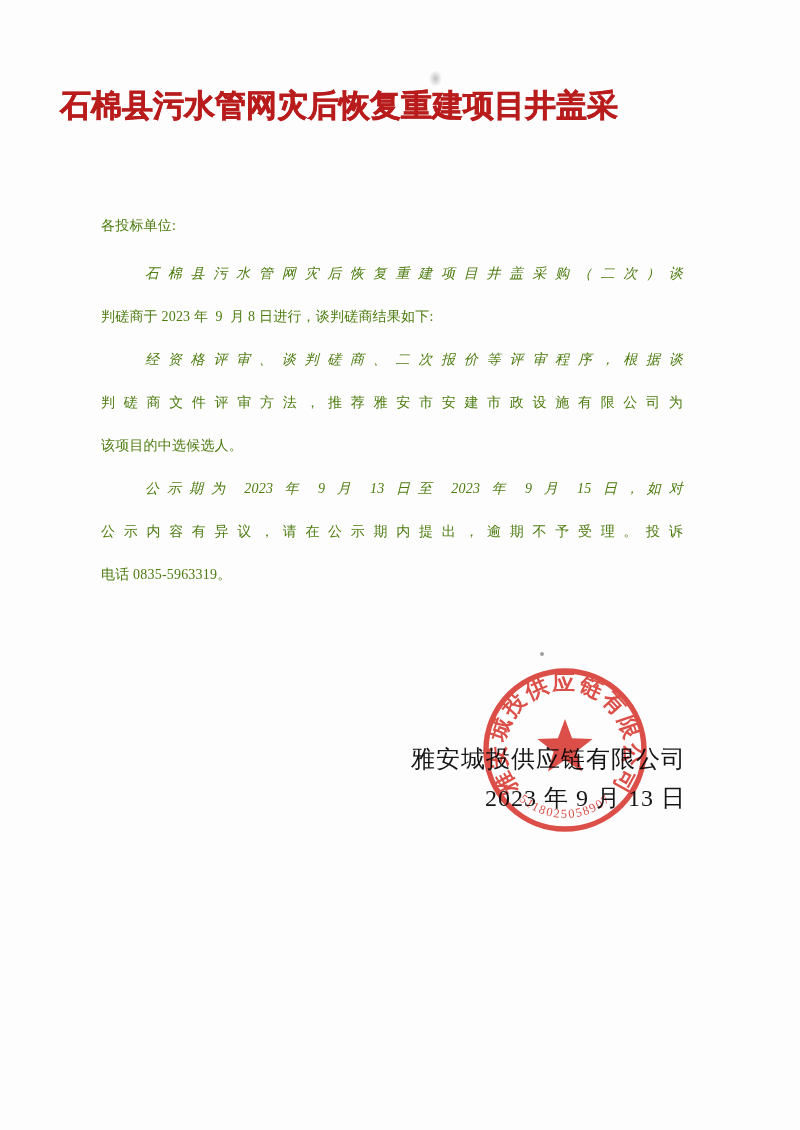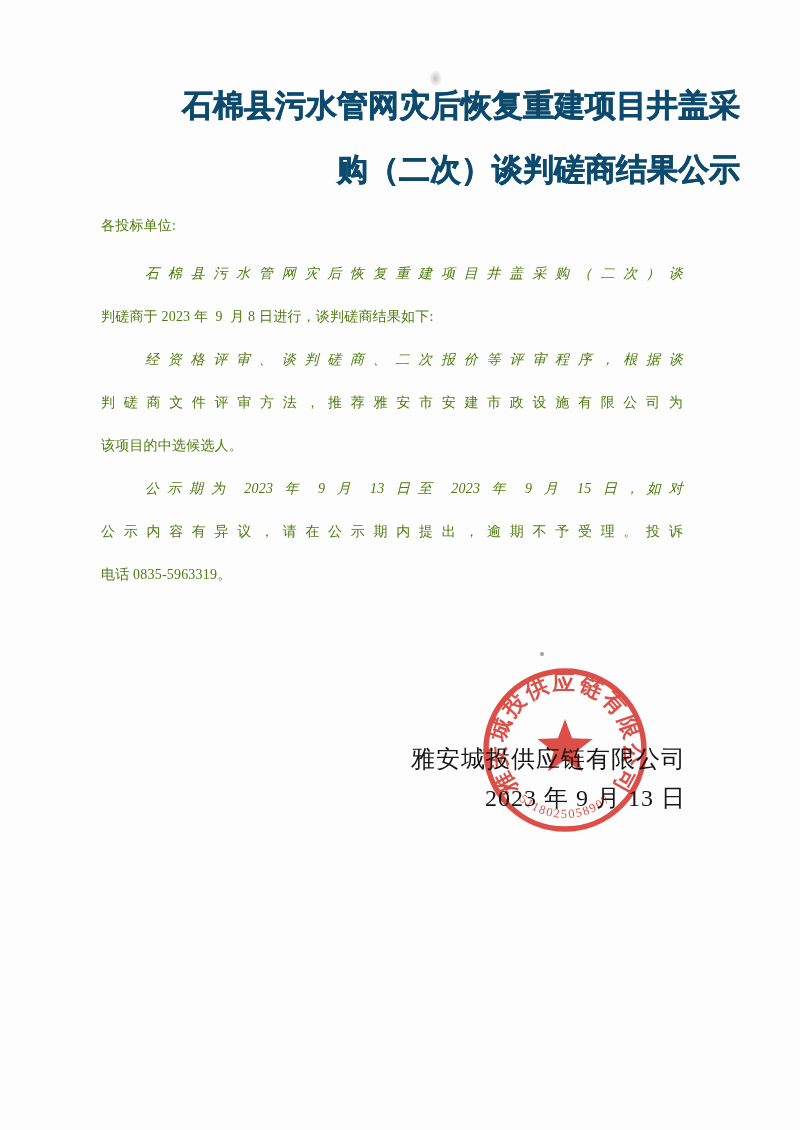--- a/index.html
+++ b/index.html
@@ -8,26 +8,26 @@
     width:800px;height:1130px;
     background:#fdfdfd;
     overflow:hidden;
     font-family:"Liberation Serif","DejaVu Serif",serif;
     color:#1e1e1e;
   }
   
   .doc-title{
     position:absolute;
     top:74px;left:60px;right:60px;
-    text-align:right;
+    text-align:left;
     font-size:31px;
     font-weight:bold;
     -webkit-text-stroke:0.6px currentColor;
     line-height:64px;
-    color:#0c4a6e;
+    color:#b91c1c;
   }
   
   .doc-body{
     position:absolute;
     top:204px;left:101px;width:582px;
     font-size:14px;
     line-height:43px;
     letter-spacing:0.2px;
     color:#4d7c0f;
     white-space:pre-wrap;
@@ -74,21 +74,20 @@
     background:#6f6f6f;border-radius:50%;opacity:.65;
   }
 </style>
 </head>
 <body>
 
 <div class="page">
 
   <div class="doc-title">
     <div>石棉县污水管网灾后恢复重建项目井盖采</div>
-    <div>购（二次）谈判磋商结果公示</div>
   </div>
 
   <div class="doc-body"><div class="line first"><span>各投标单位:</span></div><div class="line indent justify"><span>石棉县污水管网灾后恢复重建项目井盖采购（二次）谈</span></div><div class="line"><span>判磋商于 2023 年  9  月 8 日进行，谈判磋商结果如下:</span></div><div class="line indent justify"><span>经资格评审、谈判磋商、二次报价等评审程序，根据谈</span></div><div class="line justify"><span>判磋商文件评审方法，推荐</span><span class="bold">雅安市安建市政设施有限公司</span><span>为</span></div><div class="line"><span>该项目的中选候选人。</span></div><div class="line indent justify"><span>公示期为 2023 年 9 月 13 日至 2023 年 9 月 15 日，如对</span></div><div class="line justify"><span>公示内容有异议，请在公示期内提出，逾期不予受理。投诉</span></div><div class="line"><span>电话 0835-5963319。</span></div></div>
 
   <div class="signature">
     <div class="company">雅安城投供应链有限公司</div>
     <div class="date">2023 年 9 月 13 日</div>
   </div>
 
   <svg class="seal" viewBox="0 0 190 190" aria-hidden="true">

